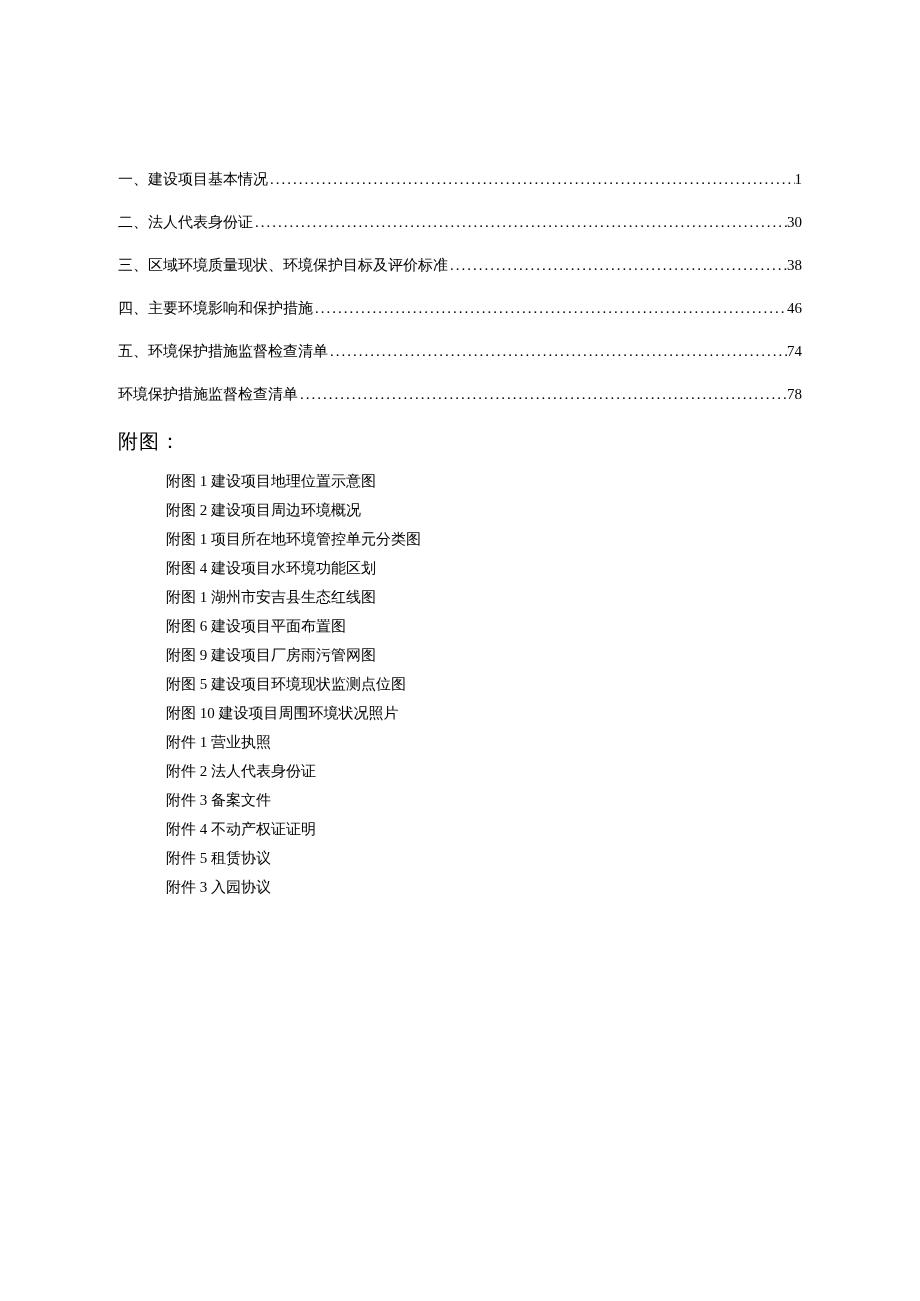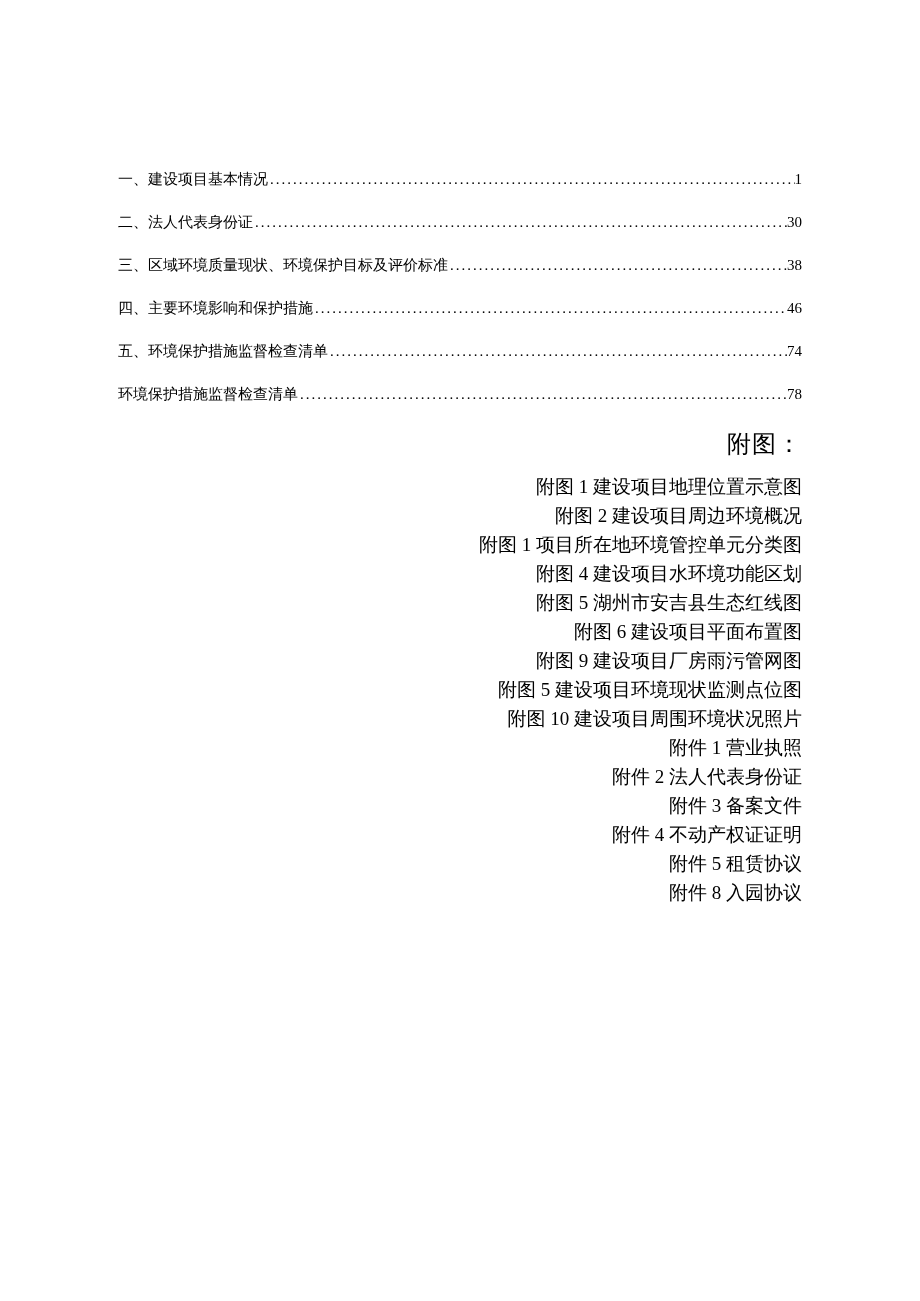--- a/index.html
+++ b/index.html
@@ -1,15 +1,15 @@
 <!DOCTYPE html>
 <html><head>
 <meta charset="utf-8">
 <style>
-  * { margin: 0; padding: 0; box-sizing: border-box; text-align: right; }
+  * { margin: 0; padding: 0; box-sizing: border-box; }
   body {
     width: 920px;
     height: 1301px;
     background: #ffffff;
     font-family: "SimSun", "宋体", serif;
     color: #000000;
     position: relative;
   }
   .page {
     padding: 170px 118px 0 118px;
@@ -30,30 +30,30 @@
     letter-spacing: 2px;
     padding: 0 2px;
   }
   .toc-dots::before {
     content: "...............................................................................................................................................";
   }
   .toc-page {
     flex-shrink: 0;
   }
   .section-heading {
-    font-size: 24px;
+    font-size: 20px;
     margin-top: 19px;
     margin-bottom: 12px;
     letter-spacing: 1px;
   }
   .list-block {
     padding-left: 48px;
   }
   .list-item {
-    font-size: 19px;
+    font-size: 15px;
     line-height: 29px;
   }
 </style>
 </head>
 <body>
 
 <div class="page">
 
   <div>
     <div class="toc-entry">
@@ -87,29 +87,29 @@
       <span class="toc-page"> 78</span>
     </div>
   </div>
 
   <div class="section-heading">附图：</div>
   <div class="list-block">
     <div class="list-item">附图 1 建设项目地理位置示意图</div>
     <div class="list-item">附图 2 建设项目周边环境概况</div>
     <div class="list-item">附图 1 项目所在地环境管控单元分类图</div>
     <div class="list-item">附图 4 建设项目水环境功能区划</div>
-    <div class="list-item">附图 5 湖州市安吉县生态红线图</div>
+    <div class="list-item">附图 1 湖州市安吉县生态红线图</div>
     <div class="list-item">附图 6 建设项目平面布置图</div>
     <div class="list-item">附图 9 建设项目厂房雨污管网图</div>
     <div class="list-item">附图 5 建设项目环境现状监测点位图</div>
     <div class="list-item">附图 10 建设项目周围环境状况照片</div>
   </div>
 
   <div class="list-block">
     <div class="list-item">附件 1 营业执照</div>
     <div class="list-item">附件 2 法人代表身份证</div>
     <div class="list-item">附件 3 备案文件</div>
     <div class="list-item">附件 4 不动产权证证明</div>
     <div class="list-item">附件 5 租赁协议</div>
-    <div class="list-item">附件 8 入园协议</div>
+    <div class="list-item">附件 3 入园协议</div>
   </div>
 
 </div>
 
 </body></html>

